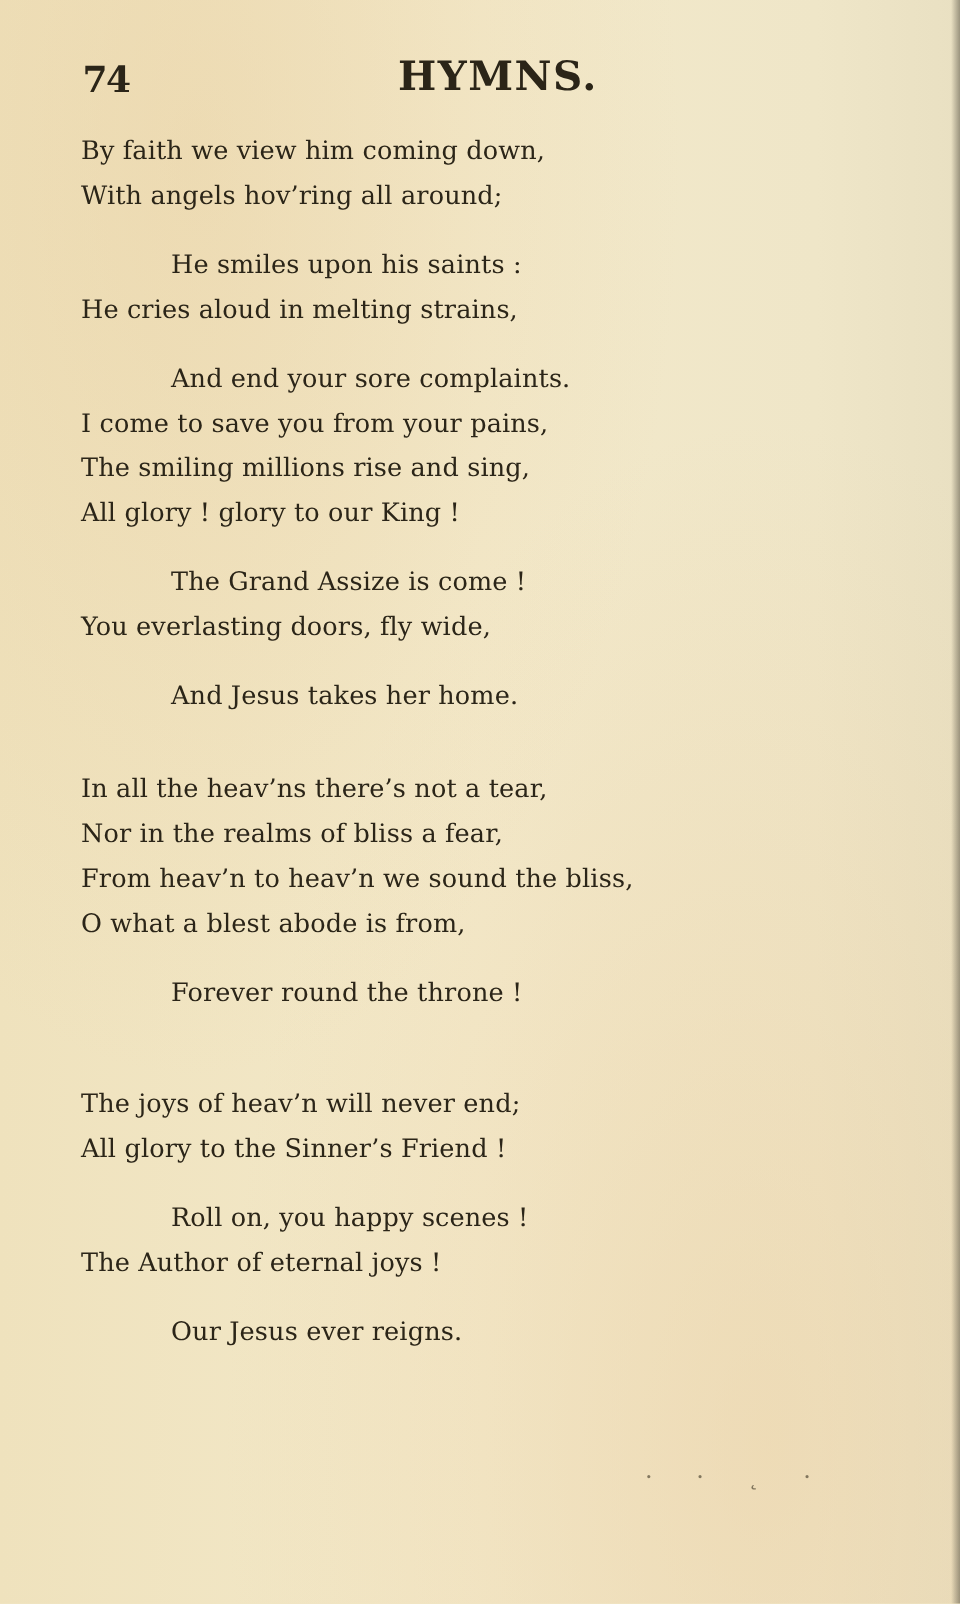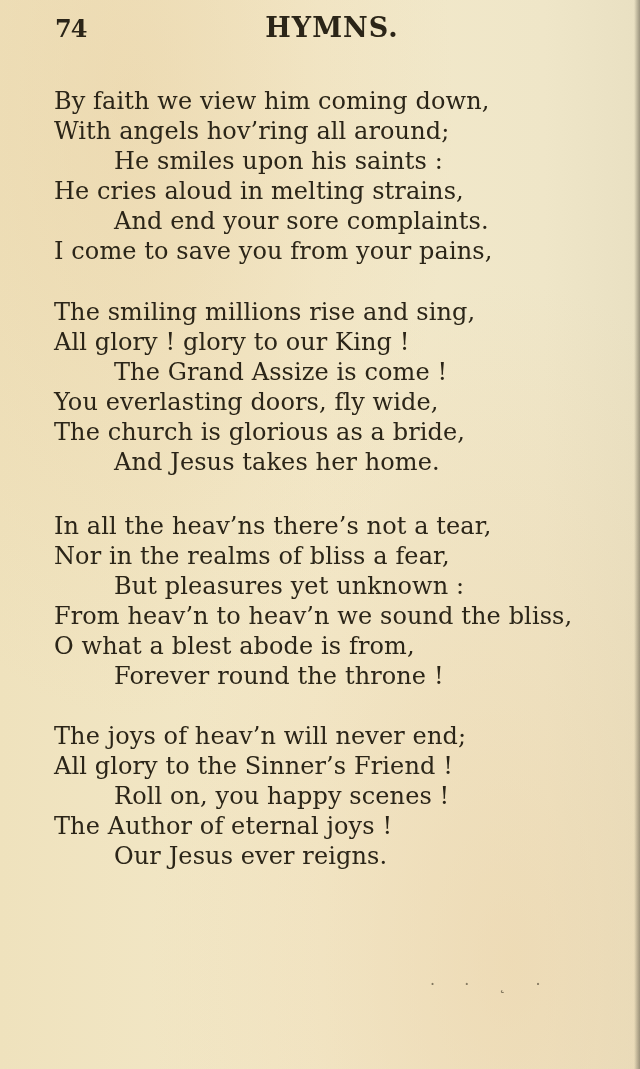--- a/index.html
+++ b/index.html
@@ -11,35 +11,35 @@
         radial-gradient(ellipse at 80% 90%, rgba(235,205,160,0.45), transparent 50%),
         linear-gradient(90deg, #efe2bd 0%, #f3e9ca 50%, #efe6c8 85%, #e9e0c2 100%);
       font-family: "DejaVu Serif", "Liberation Serif", serif;
       color: #2b2518;
     }
     .page { position: absolute; left: 0; top: 0; width: 640px; height: 1069px; }
     .edge-shadow {
       position: absolute; right: 0; top: 0; width: 6px; height: 1069px;
       background: linear-gradient(90deg, rgba(120,110,90,0.0), rgba(90,85,70,0.55));
     }
-    .header { position: absolute; top: 8px; left: 0; width: 556px; height: 40px; }
+    .header { position: absolute; top: 32px; left: 0; width: 556px; height: 40px; }
     .page-number {
       position: absolute; left: 55px; top: 6px;
       font-size: 24px; font-weight: bold; letter-spacing: -1px;
     }
     .running-head {
       position: absolute; left: 0; width: 640px; top: 4px; text-align: center;
       font-size: 27px; font-weight: bold; letter-spacing: 1px; padding-left: 24px; box-sizing: border-box;
     }
     .stanza { position: absolute; left: 54px; }
     .line {
       display: block; height: 30px; line-height: 30px;
-      font-size: 24px; white-space: nowrap; letter-spacing: 0.1px;
+      font-size: 17px; white-space: nowrap; letter-spacing: 0.1px;
     }
-    .line.indent { padding-left: 60px; }
+    .line.indent { padding-left: 60px; margin-top: 16px; }
     .s1 { top: 86px; }
     .s2 { top: 297px; }
     .s3 { top: 511px; }
     .s4 { top: 721px; }
     .specks {
       position: absolute; left: 430px; top: 975px; font-size: 16px;
       color: rgba(40,35,20,0.55); letter-spacing: 12px;
     }
   </style>
 </head>
@@ -60,28 +60,26 @@
     <span class="line">He cries  aloud in melting strains,</span>
     <span class="line indent">And end your sore complaints.</span>
     <span class="line">I come to save you from your pains,</span>
   </div>
 
   <div class="stanza s2">
     <span class="line">The smiling millions rise and sing,</span>
     <span class="line">All glory !  glory to our King !</span>
     <span class="line indent">The Grand Assize is come !</span>
     <span class="line">You everlasting doors, fly wide,</span>
-    <span class="line">The church is glorious as a bride,</span>
     <span class="line indent">And Jesus takes her home.</span>
   </div>
 
   <div class="stanza s3">
     <span class="line">In all the heav’ns there’s not a tear,</span>
     <span class="line">Nor in the realms of  bliss a fear,</span>
-    <span class="line indent">But pleasures yet unknown :</span>
     <span class="line">From heav’n to heav’n we sound the bliss,</span>
     <span class="line">O what a blest abode is from,</span>
     <span class="line indent">Forever round the throne !</span>
   </div>
 
   <div class="stanza s4">
     <span class="line">The joys of  heav’n will never end;</span>
     <span class="line">All glory to the Sinner’s Friend !</span>
     <span class="line indent">Roll  on, you happy scenes !</span>
     <span class="line">The Author of  eternal joys !</span>

